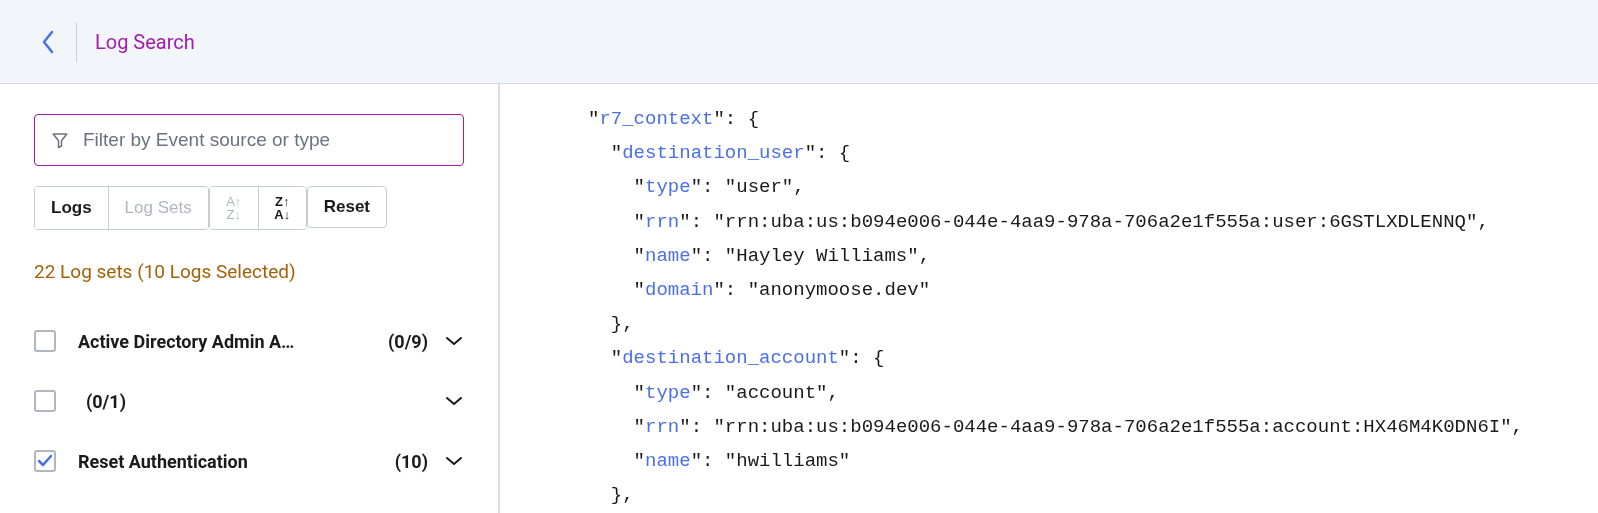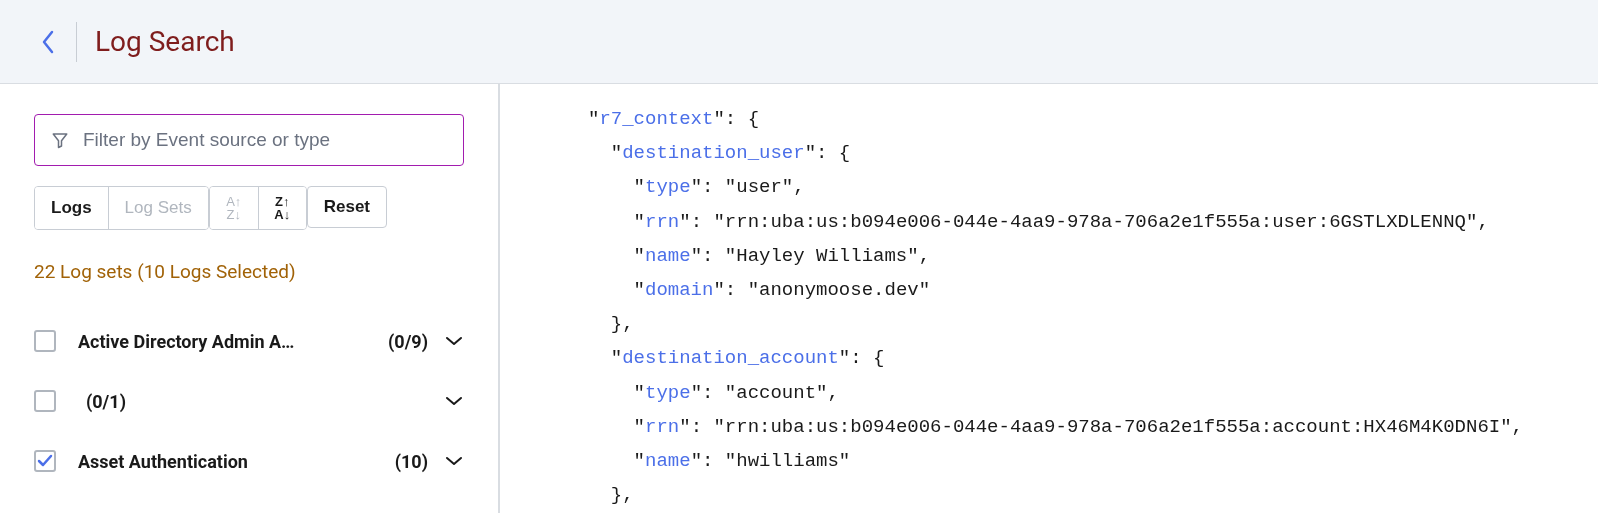--- a/index.html
+++ b/index.html
@@ -30,23 +30,23 @@
   cursor: pointer;
 }
 .back-btn svg { stroke: #4b6fe8; }
 .header-divider {
   width: 1px;
   height: 40px;
   background: #c8cdd4;
   margin: 0 18px 0 8px;
 }
 .page-title {
-  font-size: 28px;
+  font-size: 20px;
   font-weight: 400;
-  color: #7f1d1d;
+  color: #a21caf;
 }
 
 
 .body-wrap {
   display: flex;
   height: calc(100% - 84px);
 }
 .sidebar {
   width: 500px;
   border-right: 2px solid #d9dde2;
@@ -236,21 +236,21 @@
           </svg>
       </div>
     </div>
 
     <div class="logset-row">
       <div class="checkbox checked">
         <svg width="16" height="16" viewBox="0 0 16 16" fill="none" stroke-width="2.5" stroke-linecap="round" stroke-linejoin="round">
             <polyline points="2,8 6,12 14,3"></polyline>
           </svg>
       </div>
-      <span class="logset-label">Asset Authentication</span>
+      <span class="logset-label">Reset Authentication</span>
       <span class="logset-count">(10)</span>
       <div class="expand-chevron">
         <svg width="20" height="12" viewBox="0 0 20 12" fill="none" stroke-width="2" stroke-linecap="round" stroke-linejoin="round">
             <polyline points="3,3 10,9 17,3"></polyline>
           </svg>
       </div>
     </div>
 
   </div>
 

